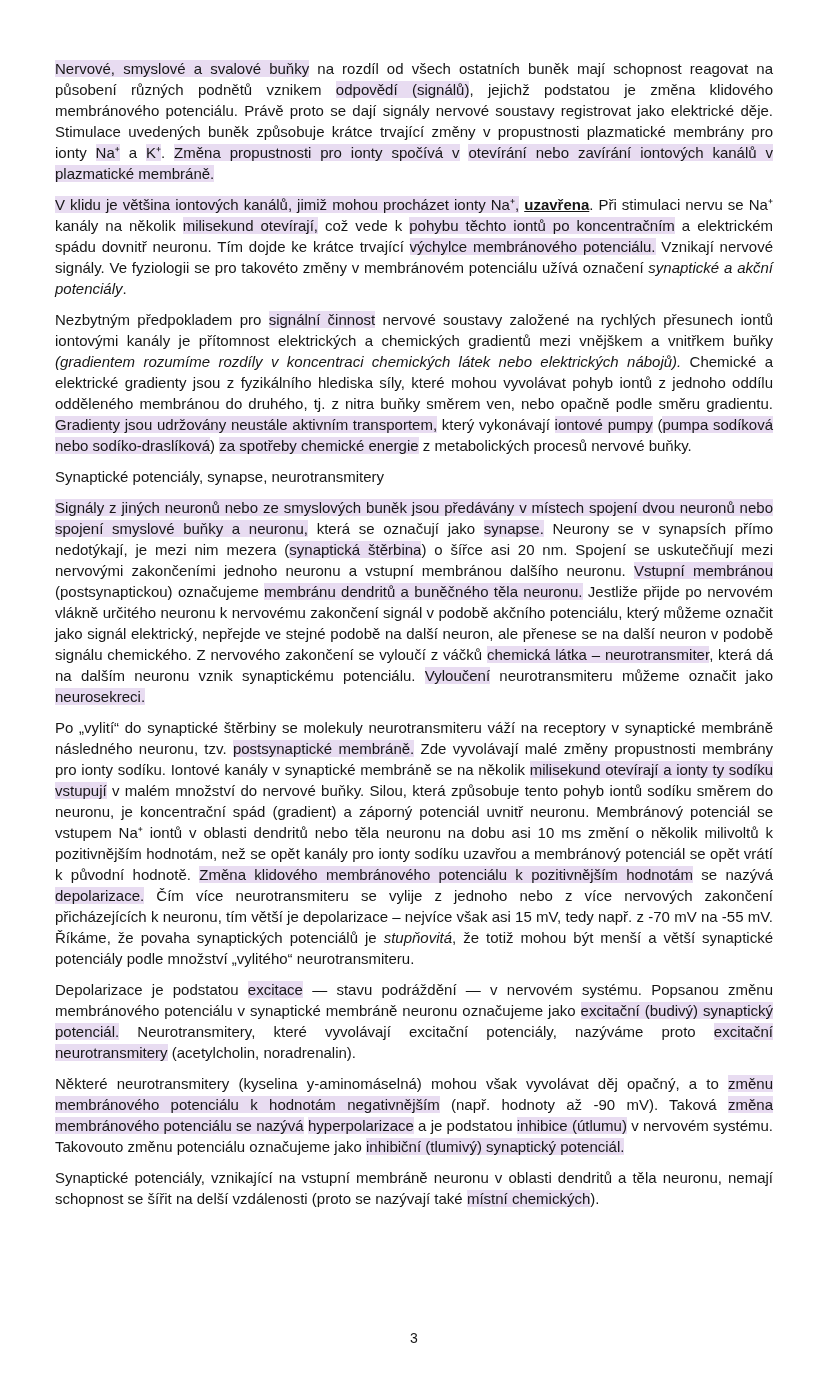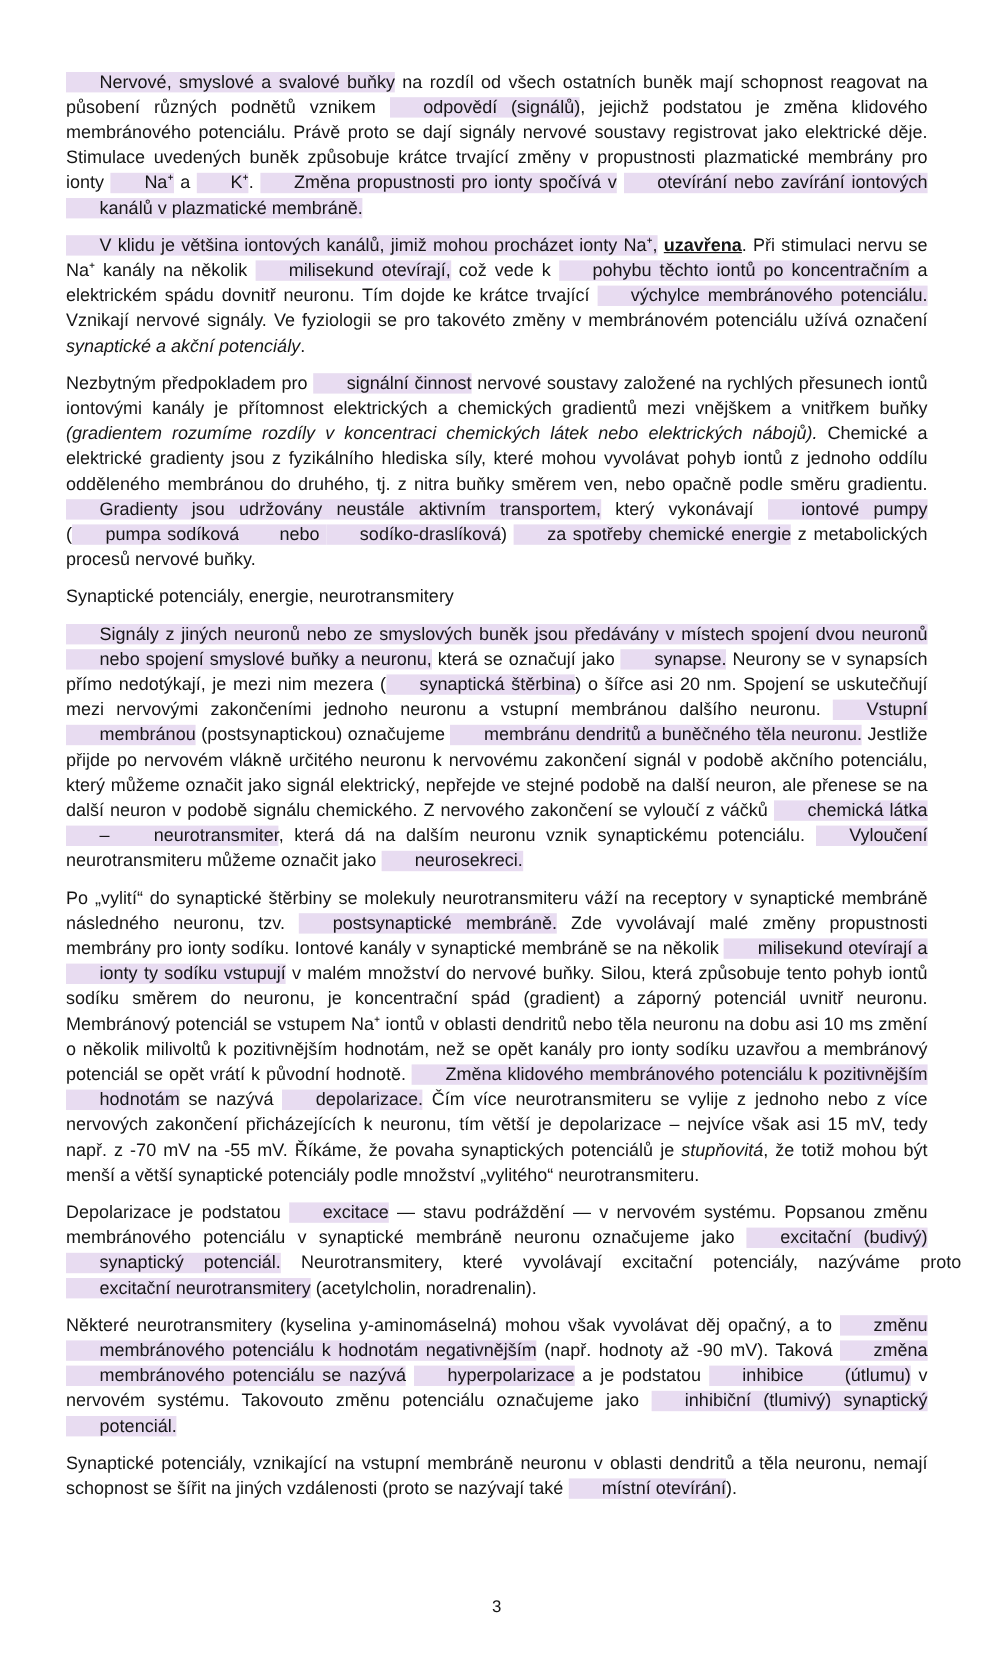--- a/index.html
+++ b/index.html
@@ -32,40 +32,40 @@
     font-size: 15px;
     line-height: 21px;
     font-weight: bold;
     text-align: left;
     margin: 3px 0 10px 0;
   }
   .run { background: transparent; }
   .run.b { font-weight: normal; }
   .run.i { font-style: italic; }
   .run.u { text-decoration: underline; font-weight: bold; }
-  .run.hl { background: var(--hl, #e8dcf1); box-decoration-break: clone; padding-left: 28px; -webkit-box-decoration-break: clone; }
+  .run.hl { background: var(--hl, #e8dcf1); box-decoration-break: clone; -webkit-box-decoration-break: clone; }
   .footer {
     position: absolute;
     left: 0;
     right: 0;
     bottom: 32px;
     text-align: center;
     font-size: 14px;
     color: #161616;
   }
 </style>
 </head>
 <body>
 
 <div class="page">
   <div class="content">
     <p class="para"><span class="run hl">Nervové, smyslové a svalové buňky</span><span class="run"> na rozdíl od všech ostatních buněk mají schopnost reagovat na působení různých podnětů vznikem </span><span class="run hl">odpovědí (signálů)</span><span class="run">, jejichž podstatou je změna klidového membránového potenciálu. Právě proto se dají signály nervové soustavy registrovat jako elektrické děje. Stimulace uvedených buněk způsobuje krátce trvající změny v propustnosti plazmatické membrány pro ionty </span><span class="run hl">Na⁺</span><span class="run"> a </span><span class="run hl">K⁺</span><span class="run">. </span><span class="run b hl">Změna propustnosti pro ionty spočívá v</span><span class="run b"> </span><span class="run b hl">otevírání nebo zavírání iontových kanálů v plazmatické membráně.</span></p>
     <p class="para"><span class="run hl">V klidu je většina iontových kanálů, jimiž mohou procházet ionty Na⁺,</span><span class="run"> </span><span class="run u">uzavřena</span><span class="run">. Při stimulaci nervu se Na⁺ kanály na několik </span><span class="run hl">milisekund otevírají,</span><span class="run"> což vede k </span><span class="run hl">pohybu těchto iontů po koncentračním</span><span class="run"> a elektrickém spádu dovnitř neuronu. Tím dojde ke krátce trvající </span><span class="run hl">výchylce membránového potenciálu.</span><span class="run"> </span><span class="run b">Vznikají nervové signály. Ve fyziologii se pro takovéto změny v membránovém potenciálu užívá označení </span><span class="run b i">synaptické a akční potenciály</span><span class="run b">.</span></p>
     <p class="para"><span class="run">Nezbytným předpokladem pro </span><span class="run hl">signální činnost</span><span class="run"> nervové soustavy založené na rychlých přesunech iontů iontovými kanály je přítomnost </span><span class="run b">elektrických a chemických gradientů</span><span class="run"> mezi vnějškem a vnitřkem buňky </span><span class="run b i">(gradientem rozumíme rozdíly v koncentraci chemických látek nebo elektrických nábojů).</span><span class="run"> Chemické a elektrické gradienty jsou z fyzikálního hlediska síly, které mohou vyvolávat pohyb iontů z jednoho oddílu odděleného membránou do druhého, tj. z nitra buňky směrem ven, nebo opačně podle směru gradientu. </span><span class="run hl">Gradienty jsou udržovány neustále aktivním transportem,</span><span class="run"> který vykonávají </span><span class="run hl">iontové pumpy</span><span class="run"> (</span><span class="run b hl">pumpa sodíková</span><span class="run hl"> nebo </span><span class="run b hl">sodíko-draslíková</span><span class="run">) </span><span class="run b hl">za spotřeby chemické energie</span><span class="run"> z metabolických procesů nervové buňky.</span></p>
-    <h2 class="heading"><span class="run b">Synaptické potenciály, energie, neurotransmitery</span></h2>
+    <h2 class="heading"><span class="run b">Synaptické potenciály, synapse, neurotransmitery</span></h2>
     <p class="para"><span class="run hl">Signály z jiných neuronů nebo ze smyslových buněk jsou předávány v místech spojení dvou neuronů nebo spojení smyslové buňky a neuronu,</span><span class="run"> která se označují jako </span><span class="run b hl">synapse.</span><span class="run"> Neurony se v synapsích přímo nedotýkají, je mezi nim mezera (</span><span class="run b hl">synaptická štěrbina</span><span class="run">) o šířce asi 20 nm. Spojení se uskutečňují mezi nervovými zakončeními jednoho neuronu a vstupní membránou dalšího neuronu. </span><span class="run hl">Vstupní membránou</span><span class="run"> (</span><span class="run b">postsynaptickou</span><span class="run">) označujeme </span><span class="run hl">membránu dendritů a buněčného těla neuronu.</span><span class="run"> Jestliže přijde po nervovém vlákně určitého neuronu k nervovému zakončení signál v podobě akčního potenciálu, který můžeme označit jako signál elektrický, nepřejde ve stejné podobě na další neuron, ale přenese se na další neuron v podobě signálu chemického. Z nervového zakončení se vyloučí z váčků </span><span class="run hl">chemická látka – </span><span class="run b hl">neurotransmiter</span><span class="run">, která dá na dalším neuronu vznik synaptickému potenciálu. </span><span class="run hl">Vyloučení</span><span class="run"> neurotransmiteru můžeme označit jako </span><span class="run b hl">neurosekreci.</span></p>
     <p class="para"><span class="run">Po „vylití“ do synaptické štěrbiny se molekuly neurotransmiteru váží na receptory v synaptické membráně následného neuronu, tzv. </span><span class="run hl">postsynaptické membráně.</span><span class="run"> Zde vyvolávají malé změny propustnosti membrány pro ionty sodíku. Iontové kanály v synaptické membráně se na několik </span><span class="run hl">milisekund otevírají a ionty ty sodíku vstupují</span><span class="run"> v malém množství do nervové buňky. Silou, která způsobuje tento pohyb iontů sodíku směrem do neuronu, je koncentrační spád (gradient) a záporný potenciál uvnitř neuronu. Membránový potenciál se vstupem Na⁺ iontů v oblasti dendritů nebo těla neuronu na dobu asi 10 ms změní o několik milivoltů k pozitivnějším hodnotám, než se opět kanály pro ionty sodíku uzavřou a membránový potenciál se opět vrátí k původní hodnotě. </span><span class="run hl">Změna klidového membránového potenciálu k pozitivnějším hodnotám</span><span class="run"> se nazývá </span><span class="run b hl">depolarizace.</span><span class="run"> Čím více neurotransmiteru se vylije z jednoho nebo z více nervových zakončení přicházejících k neuronu, tím větší je depolarizace – nejvíce však asi 15 mV, tedy např. z -70 mV na -55 mV. Říkáme, že povaha synaptických potenciálů je </span><span class="run i">stupňovitá</span><span class="run">, že totiž mohou být menší a větší synaptické potenciály podle množství „vylitého“ neurotransmiteru.</span></p>
     <p class="para"><span class="run">Depolarizace je podstatou </span><span class="run hl">excitace</span><span class="run"> — stavu podráždění — v nervovém systému. Popsanou změnu membránového potenciálu v synaptické membráně neuronu označujeme jako </span><span class="run b hl">excitační (budivý) synaptický potenciál.</span><span class="run"> Neurotransmitery, které vyvolávají excitační potenciály, nazýváme proto </span><span class="run hl">excitační neurotransmitery</span><span class="run"> (</span><span class="run b">acetylcholin, noradrenalin</span><span class="run">).</span></p>
     <p class="para"><span class="run">Některé neurotransmitery (</span><span class="run b">kyselina y-aminomáselná</span><span class="run">) mohou však vyvolávat děj opačný, a to </span><span class="run hl">změnu membránového potenciálu k hodnotám negativnějším</span><span class="run"> (např. hodnoty až -90 mV). Taková </span><span class="run hl">změna membránového potenciálu se nazývá</span><span class="run"> </span><span class="run b hl">hyperpolarizace</span><span class="run"> a je podstatou </span><span class="run b hl">inhibice</span><span class="run hl"> (útlumu)</span><span class="run"> v nervovém systému. Takovouto změnu potenciálu označujeme jako </span><span class="run b hl">inhibiční (tlumivý) synaptický potenciál.</span></p>
-    <p class="para"><span class="run">Synaptické potenciály, vznikající na vstupní membráně neuronu v oblasti dendritů a těla neuronu, nemají schopnost se šířit na jiných vzdálenosti (proto se nazývají také </span><span class="run hl">místní otevírání</span><span class="run">).</span></p>
+    <p class="para"><span class="run">Synaptické potenciály, vznikající na vstupní membráně neuronu v oblasti dendritů a těla neuronu, nemají schopnost se šířit na delší vzdálenosti (proto se nazývají také </span><span class="run hl">místní chemických</span><span class="run">).</span></p>
   </div>
   <div class="footer">3</div>
 </div>
 
 </body></html>

